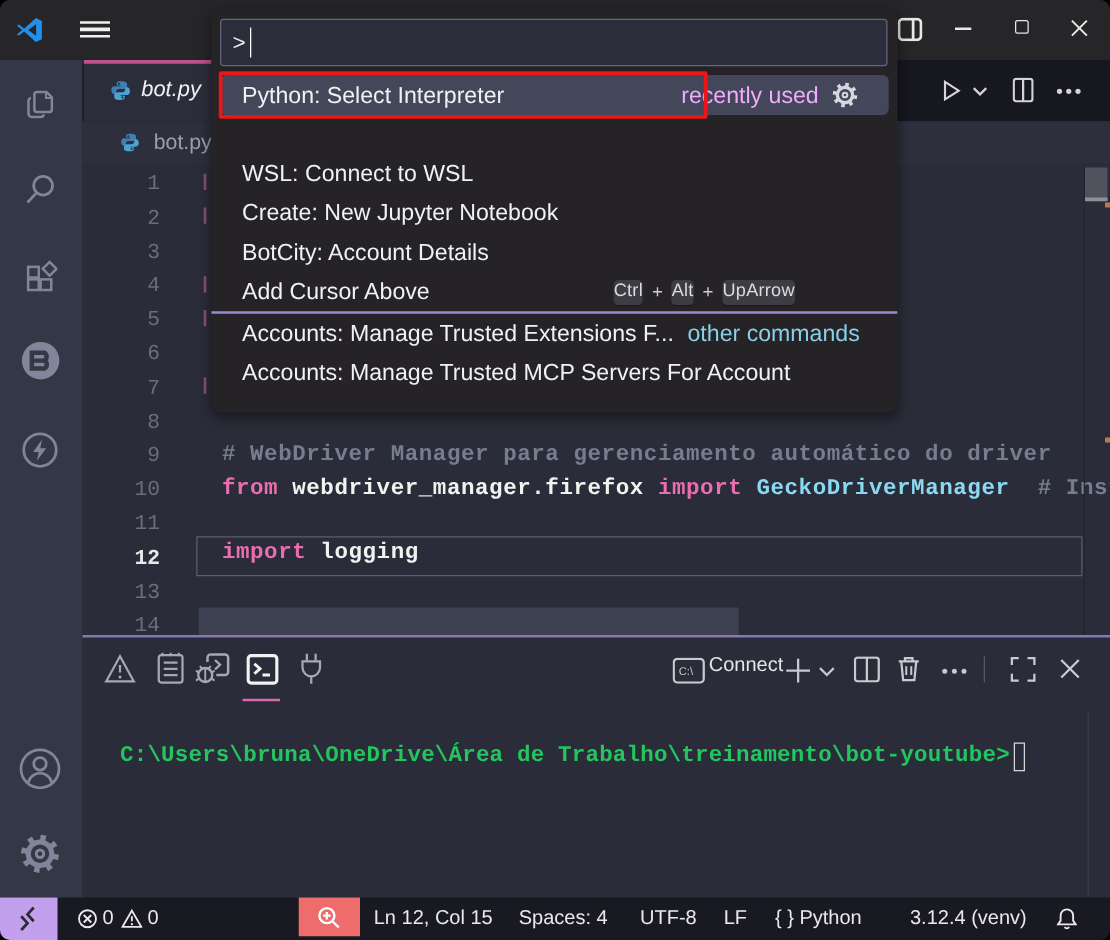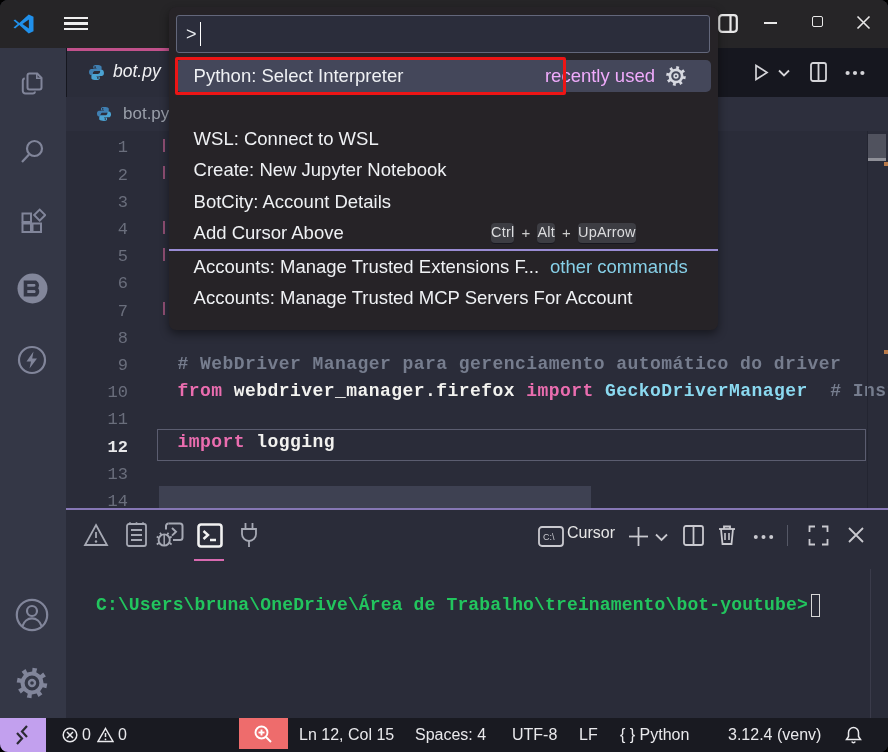--- a/index.html
+++ b/index.html
@@ -222,21 +222,21 @@
       <path d="M4 8 h14 v5 a7 7 0 0 1 -14 0 z" fill="none" stroke="#a6a9b4" stroke-width="1.8"></path>
       <line x1="7.5" y1="7.5" x2="7.5" y2="2" stroke="#a6a9b4" stroke-width="1.8"></line>
       <line x1="14.5" y1="7.5" x2="14.5" y2="2" stroke="#a6a9b4" stroke-width="1.8"></line>
       <line x1="11" y1="20" x2="11" y2="26" stroke="#a6a9b4" stroke-width="1.8"></line>
     </svg>
 
     <svg class="ticon" style="left:472px;top:16px" width="26" height="21" viewBox="0 0 26 21">
       <rect x="1" y="1" width="24" height="19" rx="3" fill="none" stroke="#c9c9cf" stroke-width="1.8"></rect>
       <text x="5" y="14" font-size="9" fill="#c9c9cf" font-family="Liberation Sans">C:\</text>
     </svg>
-    <div class="abs" style="left:501px;top:14px;color:#e6e6e6;font-size:16px">Cursor</div>
+    <div class="abs" style="left:501px;top:14px;color:#e6e6e6;font-size:16px">Connect</div>
     <svg class="ticon" style="left:562px;top:16px" width="21" height="21" viewBox="0 0 21 21">
       <line x1="10.5" y1="1" x2="10.5" y2="20" stroke="#c9c9cf" stroke-width="1.8"></line>
       <line x1="1" y1="10.5" x2="20" y2="10.5" stroke="#c9c9cf" stroke-width="1.8"></line>
     </svg>
     <svg class="ticon" style="left:589px;top:23px" width="13" height="9" viewBox="0 0 13 9">
       <path d="M1 1.5 6.5 7 12 1.5" fill="none" stroke="#c9c9cf" stroke-width="1.8"></path>
     </svg>
     <svg class="ticon" style="left:617px;top:15px" width="21" height="21" viewBox="0 0 21 21">
       <rect x="1" y="1" width="19" height="19" rx="2" fill="none" stroke="#c9c9cf" stroke-width="1.8"></rect>
       <line x1="10.5" y1="1" x2="10.5" y2="20" stroke="#c9c9cf" stroke-width="1.8"></line>

